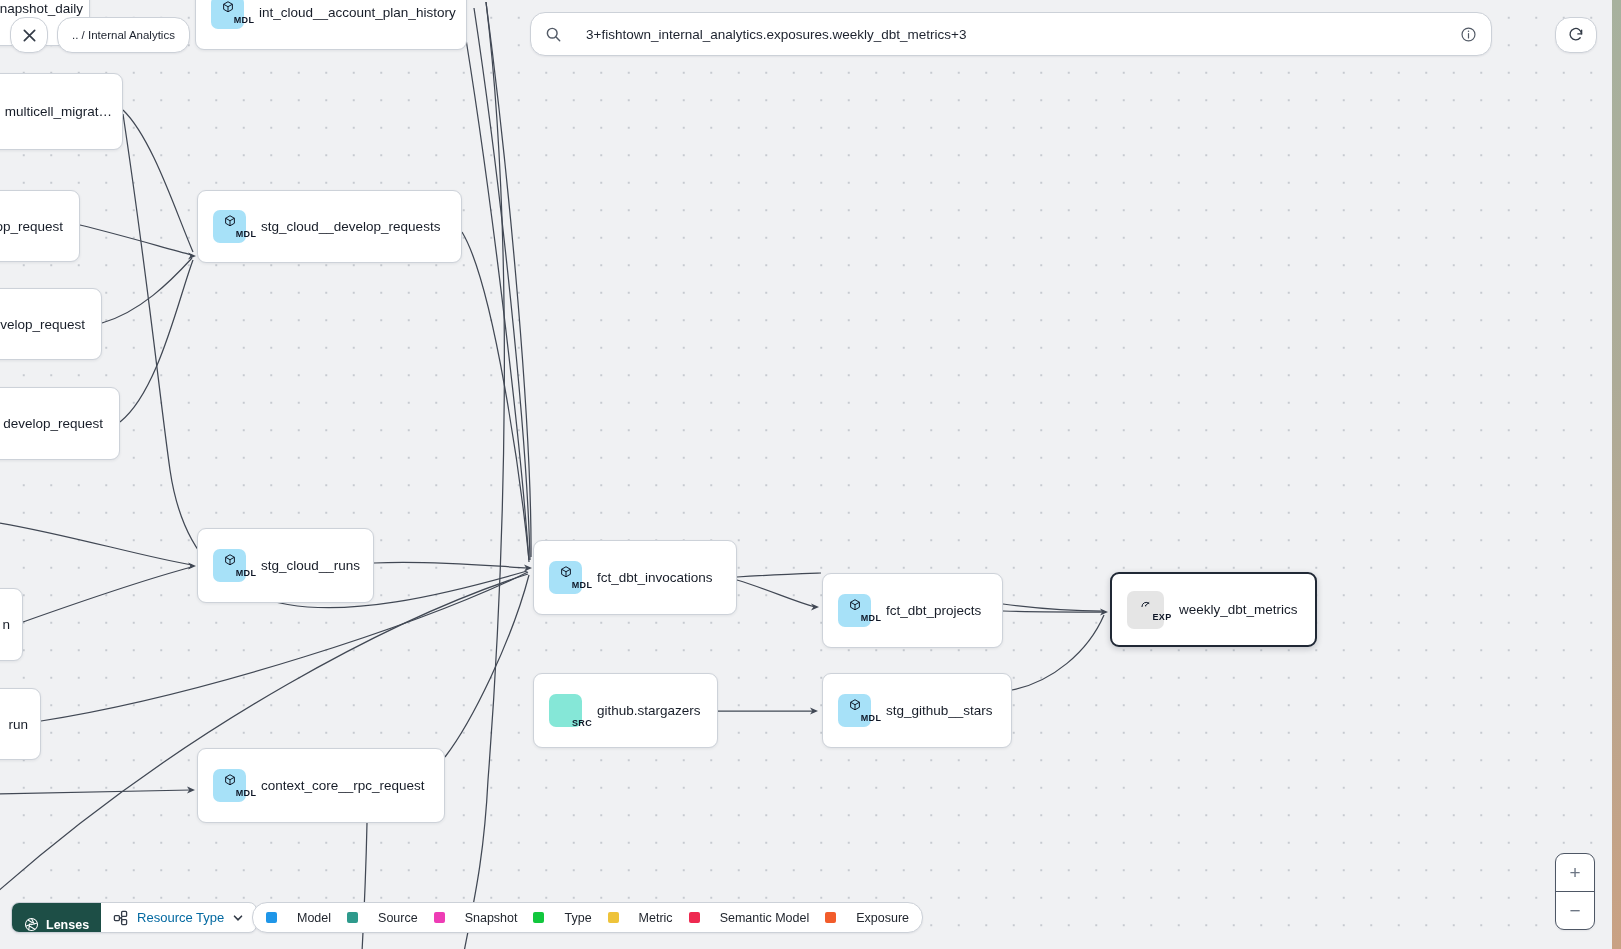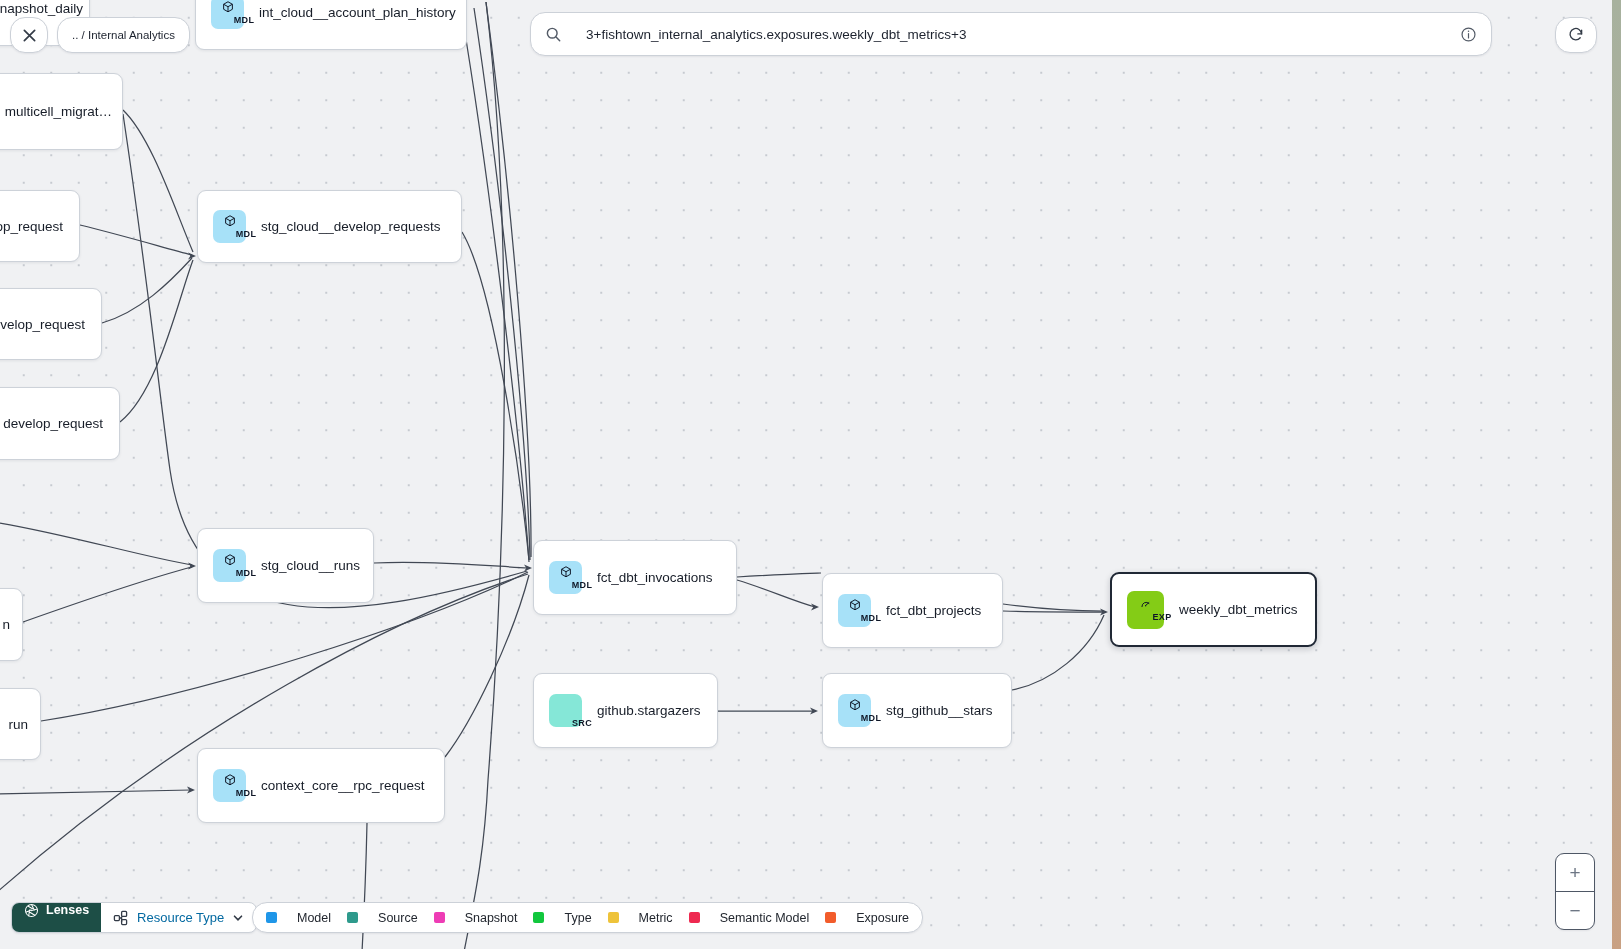--- a/index.html
+++ b/index.html
@@ -15,38 +15,38 @@
     box-shadow:0 1px 3px rgba(25,35,50,.08);display:flex;align-items:center;gap:15px;
     padding:0 15px;font-size:13.5px;color:#171d28;box-sizing:border-box;white-space:nowrap;}
   .node.selected{border:2px solid #202835;box-shadow:0 2px 6px rgba(15,22,35,.2);}
   .node.cut{justify-content:flex-end;overflow:hidden;}
   .badge{flex:0 0 auto;width:33px;height:33px;border-radius:7px;display:flex;flex-direction:column;
     align-items:center;justify-content:center;color:#0e1626;}
   .badge .badge-label{font-size:9px;font-weight:700;letter-spacing:.3px;line-height:10px;margin-top:1px;margin-left:33px;}
   .badge svg{width:14px;height:14px;display:block;}
   .badge-mdl{background:#a7e1f8;}
   .badge-src{background:#85e7d7;gap:24px;}
-  .badge-exp{background:#84cc16;width:37px;height:38px;}
+  .badge-exp{background:#e5e5e5;width:37px;height:38px;}
   
   .ctl{position:absolute;z-index:5;background:#fff;border:1px solid #ccd1d8;border-radius:15px;
     box-shadow:0 1px 2px rgba(25,35,50,.07);display:flex;align-items:center;box-sizing:border-box;color:#2a303c;}
   .close-btn{left:10px;top:17px;width:38px;height:36px;justify-content:center;cursor:pointer;}
   .breadcrumb{left:57px;top:17px;height:36px;padding:0 14px;font-size:11.5px;color:#1c222e;}
   .searchbar{left:530px;top:12px;width:962px;height:44px;padding:0 14px;gap:22px;}
   .searchbar input{flex:1;border:none;outline:none;font-family:"Liberation Sans",sans-serif;
     font-size:13.5px;color:#1c222e;background:transparent;}
   .refresh-btn{left:1555px;top:17px;width:42px;height:36px;justify-content:center;cursor:pointer;}
   .zoomctl{left:1555px;top:853px;width:40px;height:77px;flex-direction:column;border:1.5px solid #4e5765;
     border-radius:9px;padding:0;}
   .zoomctl .zbtn{flex:1;width:100%;display:flex;align-items:center;justify-content:center;
     font-size:19px;color:#6d7684;cursor:pointer;}
   .zoomctl .zdiv{width:100%;height:0;border-top:1.5px solid #4e5765;}
   
   .lens-group{left:11px;top:902px;height:31px;padding:0;overflow:hidden;border-radius:8px;}
-  .lens-btn{height:100%;background:#1d4e46;color:#fff;display:flex;align-items:flex-start;gap:7px;
+  .lens-btn{height:100%;background:#1d4e46;color:#fff;display:flex;align-items:flex-end;gap:7px;
     padding:0 12px;font-size:12.5px;font-weight:600;cursor:pointer;}
   .rtype-btn{height:100%;display:flex;align-items:center;gap:8px;padding:0 12px;font-size:13px;
     color:#0369a1;cursor:pointer;}
   .legend{left:252px;top:902px;height:31px;padding:0 13px;gap:16px;font-size:12.5px;color:#22272f;}
   .legend .item{display:flex;align-items:center;gap:20px;}
   .legend .sw{width:11px;height:11px;border-radius:2px;flex:0 0 auto;}
   
   .edge-strip{position:absolute;z-index:6;left:1612px;top:0;width:9px;height:949px;
     background:linear-gradient(180deg,#a7b19e 0%,#adab97 40%,#bda58c 75%,#c9a183 100%);}
   .iconsvg{display:block;}

